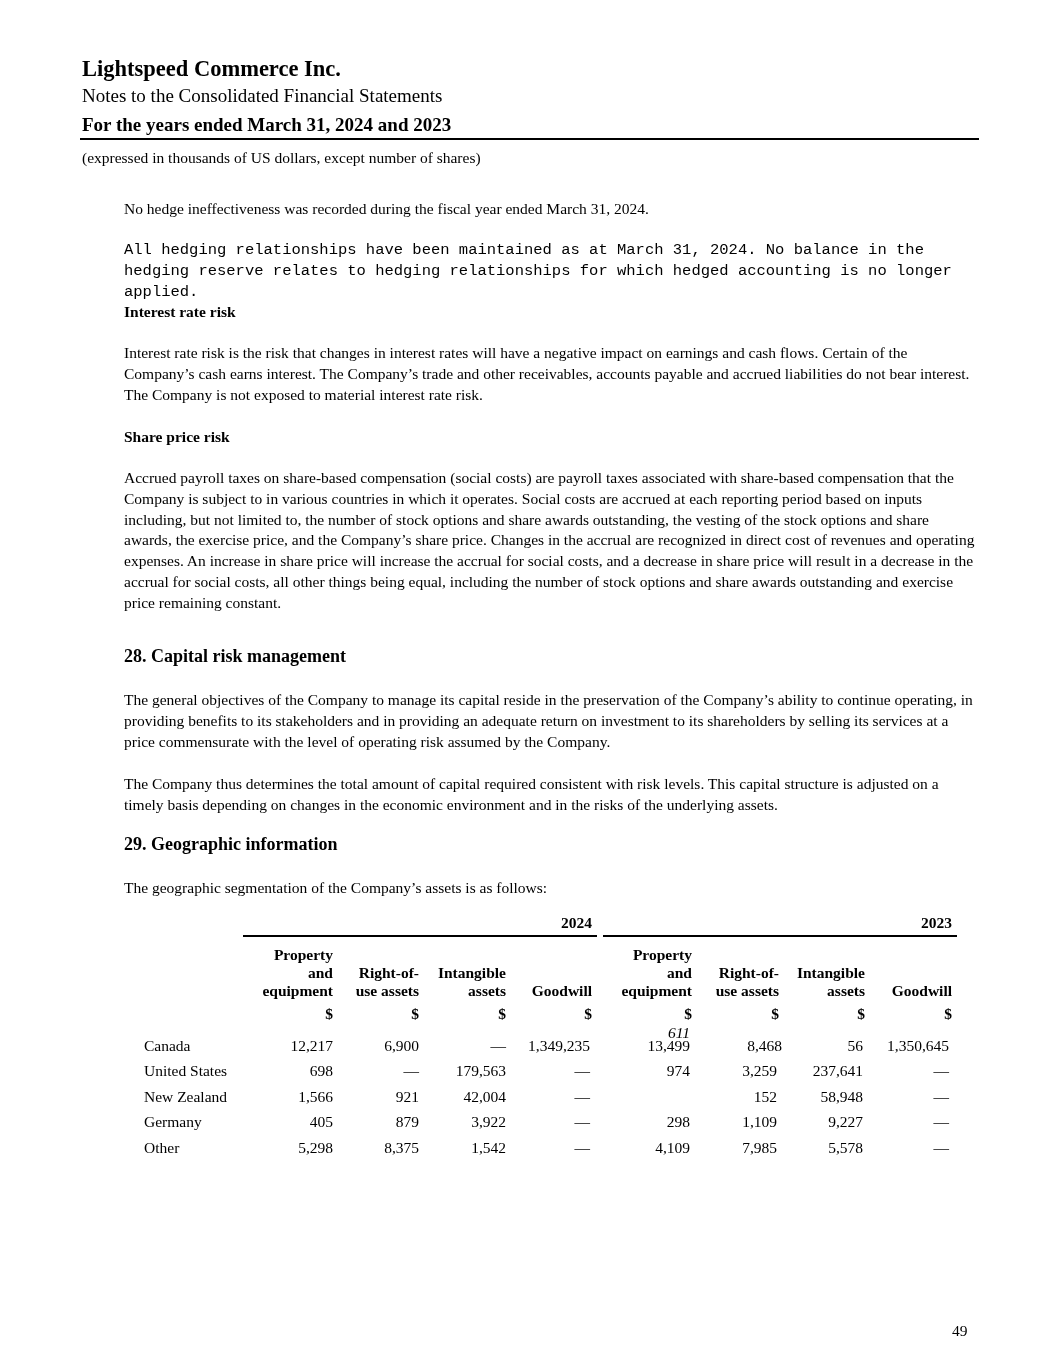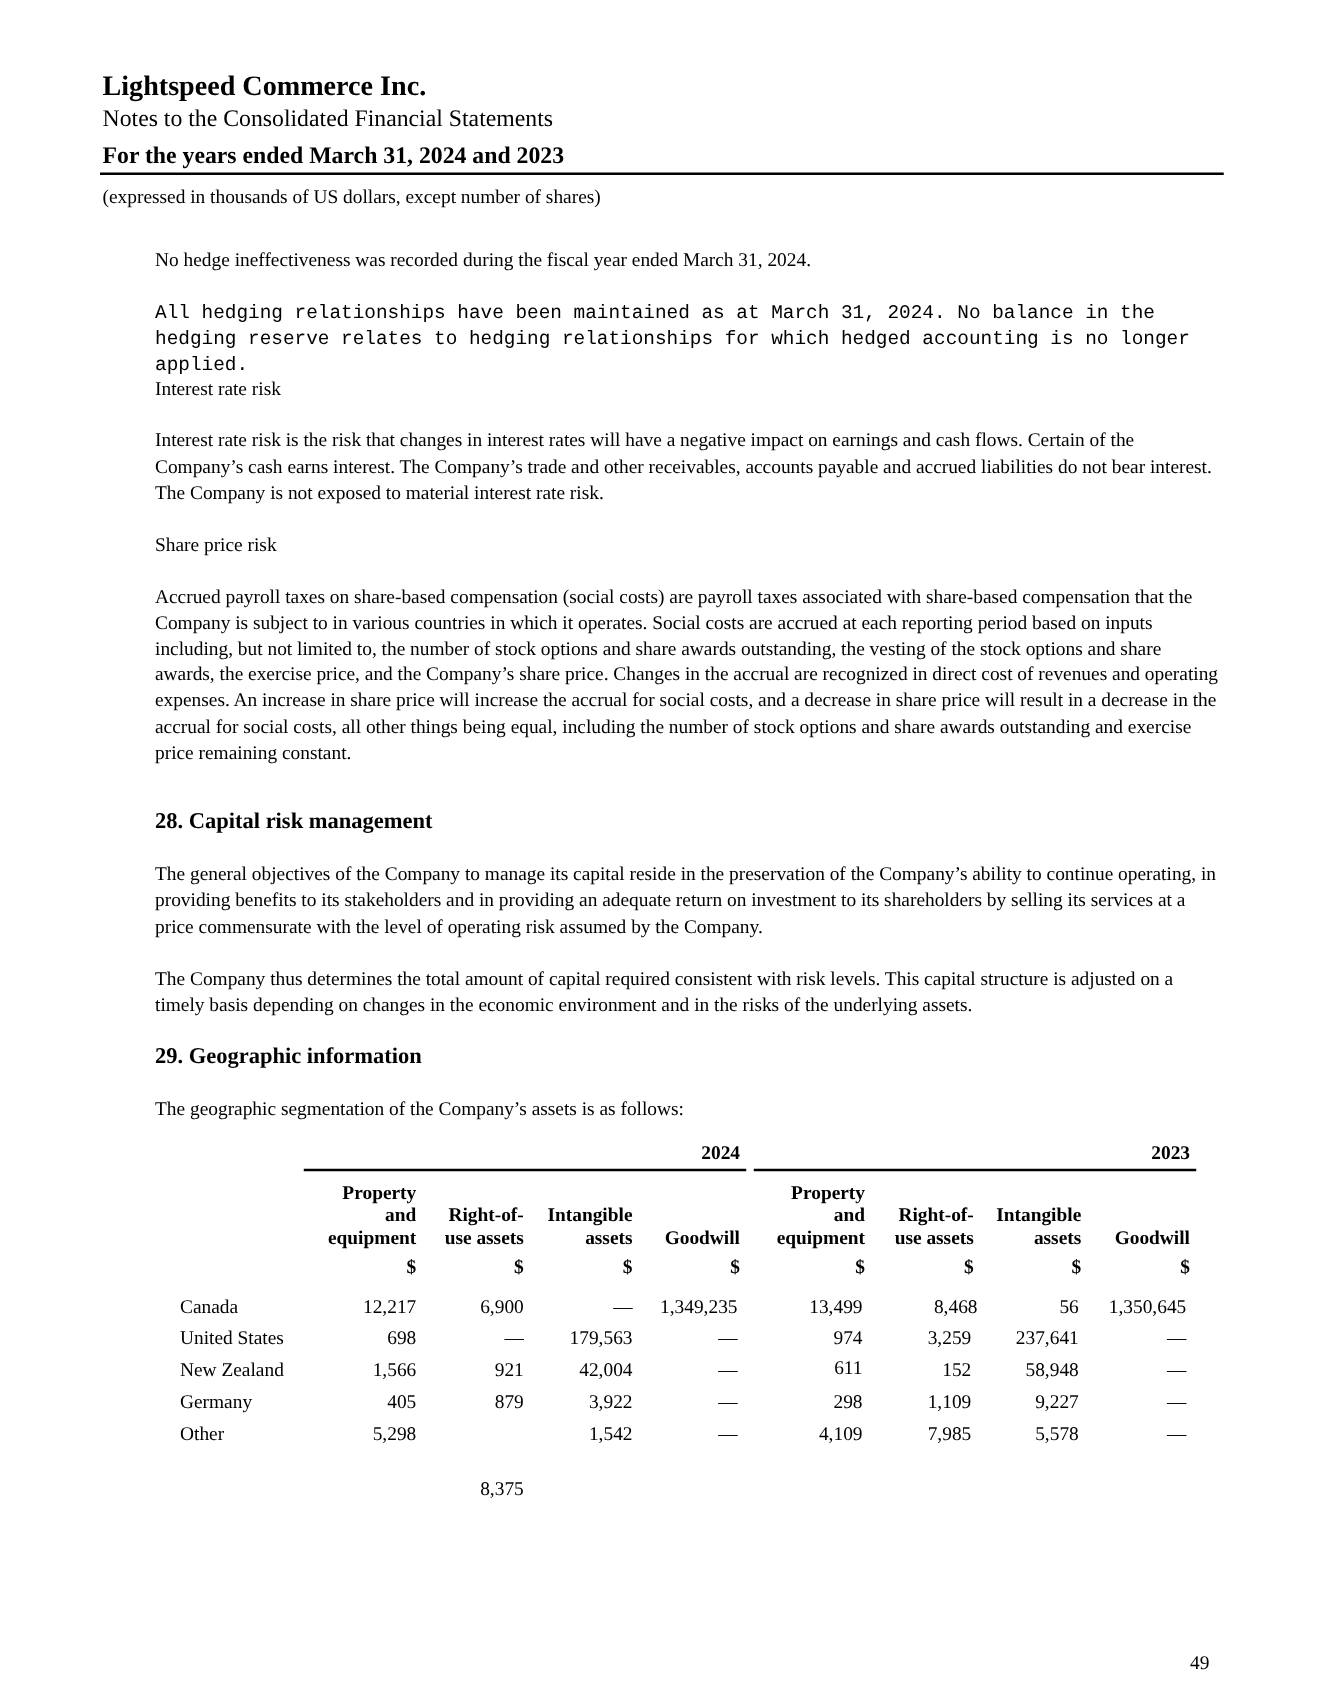--- a/index.html
+++ b/index.html
@@ -7,21 +7,21 @@
     width: 1055px; height: 1365px; position: relative; overflow: hidden;
     font-family: "Liberation Serif", serif; color: #000;
   }
   .hdr-company { position: absolute; left: 82px; top: 56px; font-size: 22.5px; font-weight: bold; }
   .hdr-notes { position: absolute; left: 82px; top: 85px; font-size: 19px; }
   .hdr-years { position: absolute; left: 82px; top: 114px; font-size: 19px; font-weight: bold; }
   .hdr-rule { position: absolute; left: 80px; top: 138px; width: 899px; height: 2px; background: #000; }
   .hdr-expressed { position: absolute; left: 82px; top: 149px; font-size: 15.5px; }
 
   .body { position: absolute; left: 124px; width: 856px; font-size: 15.5px; line-height: 20.8px; }
-  .bold { font-weight: normal; }
+  .bold { font-weight: bold; }
   .sec-title { position: absolute; left: 124px; font-size: 18px; font-weight: bold; }
 
   .tbl { position: absolute; left: 0; top: 0; width: 1055px; height: 1365px; pointer-events: none; }
   .tbl * { pointer-events: auto; }
   .cell { position: absolute; font-size: 15.5px; text-align: right; white-space: nowrap; }
   .cell.left { text-align: left; }
   .colh { position: absolute; font-size: 15.5px; font-weight: bold; text-align: right; line-height: 18px; }
   .year-rule { position: absolute; height: 2px; background: #000; top: 935px; }
   .page-num { position: absolute; left: 952px; top: 1322px; font-size: 15.5px; }
 </style>
@@ -121,40 +121,40 @@
     <div class="cell" style="left:677px; width:100px; top:1062px;">3,259</div>
     <div class="cell" style="left:763px; width:100px; top:1062px;">237,641</div>
     <div class="cell" style="left:849px; width:100px; top:1062px;">—</div>
   </div>
   <div>
     <div class="cell left" style="left:144px; top:1088px;">New Zealand</div>
     <div class="cell" style="left:233px; width:100px; top:1088px;">1,566</div>
     <div class="cell" style="left:319px; width:100px; top:1088px;">921</div>
     <div class="cell" style="left:406px; width:100px; top:1088px;">42,004</div>
     <div class="cell" style="left:490px; width:100px; top:1088px;">—</div>
-    <div class="cell" style="left:590px; width:100px; top:1086px;">611</div>
+    <div class="cell" style="left:590px; width:100px; top:1024px;font-style:italic;">611</div>
     <div class="cell" style="left:677px; width:100px; top:1088px;">152</div>
     <div class="cell" style="left:763px; width:100px; top:1088px;">58,948</div>
     <div class="cell" style="left:849px; width:100px; top:1088px;">—</div>
   </div>
   <div>
     <div class="cell left" style="left:144px; top:1113px;">Germany</div>
     <div class="cell" style="left:233px; width:100px; top:1113px;">405</div>
     <div class="cell" style="left:319px; width:100px; top:1113px;">879</div>
     <div class="cell" style="left:406px; width:100px; top:1113px;">3,922</div>
     <div class="cell" style="left:490px; width:100px; top:1113px;">—</div>
     <div class="cell" style="left:590px; width:100px; top:1113px;">298</div>
     <div class="cell" style="left:677px; width:100px; top:1113px;">1,109</div>
     <div class="cell" style="left:763px; width:100px; top:1113px;">9,227</div>
     <div class="cell" style="left:849px; width:100px; top:1113px;">—</div>
   </div>
   <div>
     <div class="cell left" style="left:144px; top:1139px;">Other</div>
     <div class="cell" style="left:233px; width:100px; top:1139px;">5,298</div>
-    <div class="cell" style="left:319px; width:100px; top:1139px;margin-top:44px;">8,375</div>
+    <div class="cell" style="left:319px; width:100px; top:1139px;">8,375</div>
     <div class="cell" style="left:406px; width:100px; top:1139px;">1,542</div>
     <div class="cell" style="left:490px; width:100px; top:1139px;">—</div>
     <div class="cell" style="left:590px; width:100px; top:1139px;">4,109</div>
     <div class="cell" style="left:677px; width:100px; top:1139px;">7,985</div>
     <div class="cell" style="left:763px; width:100px; top:1139px;">5,578</div>
     <div class="cell" style="left:849px; width:100px; top:1139px;">—</div>
   </div>
 </div>
 
 <div class="page-num">49</div>

